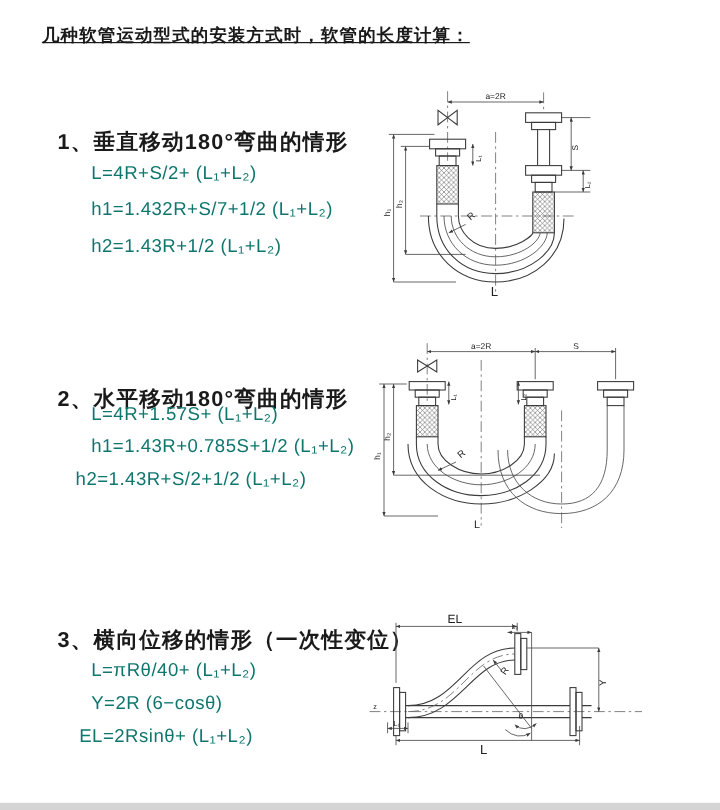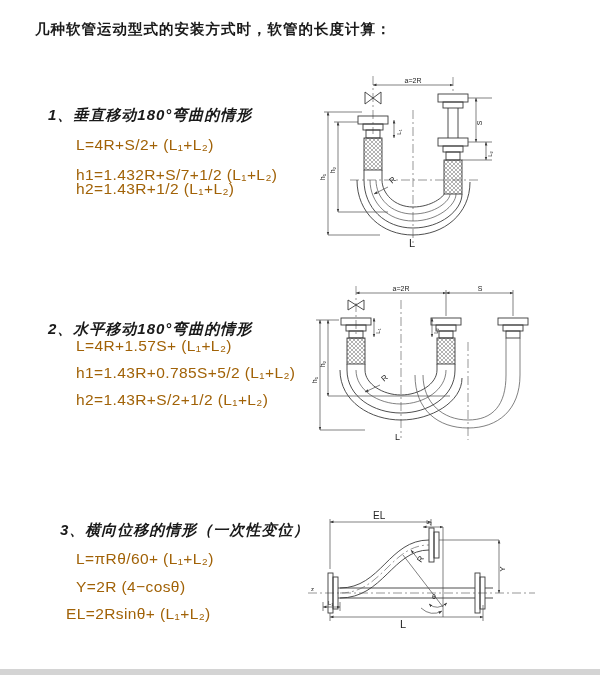--- a/index.html
+++ b/index.html
@@ -2,48 +2,48 @@
 <html><head>
 <meta charset="utf-8">
 <style>
   html,body{margin:0;padding:0;}
   body{
     width:600px;height:675px;position:relative;background:#ffffff;
     font-family:"Liberation Sans","DejaVu Sans",sans-serif;color:#1a1a1a;
     overflow:hidden;
   }
   .abs{position:absolute;}
-  .doc-title{left:35px;top:20px;font-size:14.5px;font-weight:bold;letter-spacing:1px;}
-  .sec-heading{font-size:15px;font-weight:bold;letter-spacing:1px;font-style:italic;}
-  .formula{font-size:15.5px;font-weight:500;letter-spacing:0.4px;color:#a16207;}
+  .doc-title{left:35px;top:20px;font-size:14.5px;font-weight:bold;letter-spacing:1px;text-decoration:underline;}
+  .sec-heading{font-size:18px;font-weight:bold;letter-spacing:1px;}
+  .formula{font-size:15.5px;font-weight:500;letter-spacing:0.4px;color:#0f766e;}
   svg text{fill:#222;font-family:"Liberation Sans","DejaVu Sans",sans-serif;}
   svg .ln{stroke:#3b3b3b;stroke-width:0.9;fill:none;}
   svg .thin{stroke:#4a4a4a;stroke-width:0.7;fill:none;}
   svg .dd{stroke:#6a6a6a;stroke-width:0.7;fill:none;stroke-dasharray:9 3 2 3;}
   svg .dim{stroke:#4a4a4a;stroke-width:0.7;fill:none;}
   .edge-bottom{left:0;top:669px;width:600px;height:6px;background:#d4d4d4;}
 </style>
 </head>
 <body>
 
 <div class="abs doc-title">几种软管运动型式的安装方式时，软管的长度计算：</div>
 
 <div class="abs sec-heading" style="left:48px;top:106px">1、垂直移动180°弯曲的情形</div>
 <div class="abs formula" style="left:76px;top:136px">L=4R+S/2+ (L₁+L₂)</div>
 <div class="abs formula" style="left:76px;top:166px">h1=1.432R+S/7+1/2 (L₁+L₂)</div>
-<div class="abs formula" style="left:76px;top:180px">h2=1.43R+1/2 (L₁+L₂)</div>
+<div class="abs formula" style="left:76px;top:197px">h2=1.43R+1/2 (L₁+L₂)</div>
 
 <div class="abs sec-heading" style="left:48px;top:320px">2、水平移动180°弯曲的情形</div>
 <div class="abs formula" style="left:76px;top:337px">L=4R+1.57S+ (L₁+L₂)</div>
-<div class="abs formula" style="left:76px;top:364px">h1=1.43R+0.785S+5/2 (L₁+L₂)</div>
-<div class="abs formula" style="left:76px;top:391px">h2=1.43R+S/2+1/2 (L₁+L₂)</div>
-
-<div class="abs sec-heading" style="left:60px;top:521px">3、横向位移的情形（一次性变位）</div>
-<div class="abs formula" style="left:76px;top:550px">L=πRθ/60+ (L₁+L₂)</div>
-<div class="abs formula" style="left:76px;top:578px">Y=2R (4−cosθ)</div>
+<div class="abs formula" style="left:76px;top:364px">h1=1.43R+0.785S+1/2 (L₁+L₂)</div>
+<div class="abs formula" style="left:63px;top:391px">h2=1.43R+S/2+1/2 (L₁+L₂)</div>
+
+<div class="abs sec-heading" style="left:48px;top:521px">3、横向位移的情形（一次性变位）</div>
+<div class="abs formula" style="left:76px;top:550px">L=πRθ/40+ (L₁+L₂)</div>
+<div class="abs formula" style="left:76px;top:578px">Y=2R (6−cosθ)</div>
 <div class="abs formula" style="left:66px;top:605px">EL=2Rsinθ+ (L₁+L₂)</div>
 
 <svg class="abs" style="left:310px;top:72px" width="245" height="180" viewBox="0 0 245 180">
   <defs>
     <marker id="ar1" markerWidth="6" markerHeight="5" refX="5" refY="2" orient="auto-start-reverse">
       <path d="M0,0 L5,2 L0,4 Z" fill="#3b3b3b"></path>
     </marker>
     <pattern id="hatch1" width="4" height="4" patternUnits="userSpaceOnUse">
       <path d="M0,4 L4,0 M0,0 L4,4" stroke="#666" stroke-width="0.5"></path>
     </pattern>

